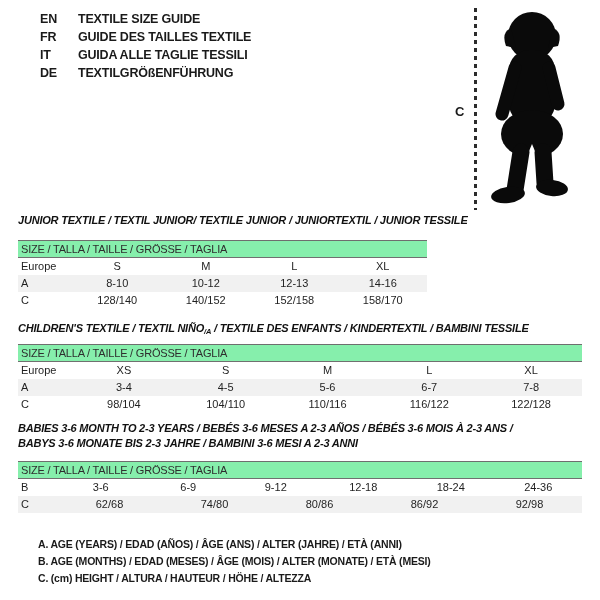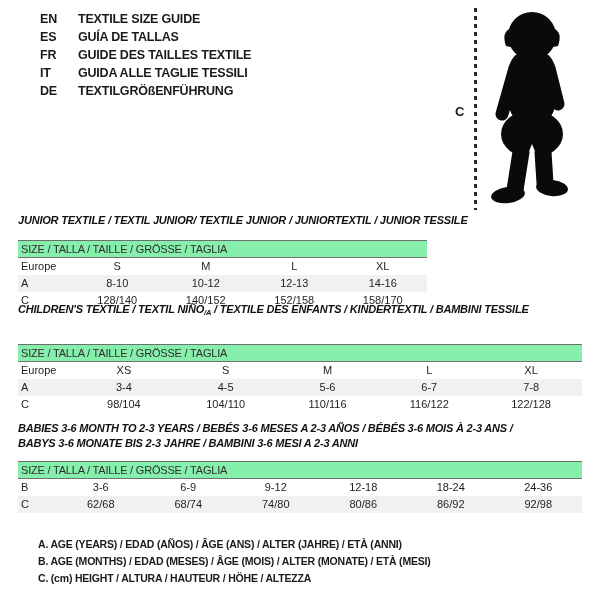--- a/index.html
+++ b/index.html
@@ -41,24 +41,20 @@
 </style>
 </head>
 <body>
 
 <div id="stage">
 
   <div class="lang-block">
     <div class="lang-row">
       <span class="lang-code">EN</span>
       <span>TEXTILE SIZE GUIDE</span>
-    </div>
-    <div class="lang-row">
-      <span class="lang-code">ES</span>
-      <span>GUÍA DE TALLAS</span>
     </div>
     <div class="lang-row">
       <span class="lang-code">FR</span>
       <span>GUIDE DES TAILLES TEXTILE</span>
     </div>
     <div class="lang-row">
       <span class="lang-code">IT</span>
       <span>GUIDA ALLE TAGLIE TESSILI</span>
     </div>
     <div class="lang-row">
@@ -107,21 +103,21 @@
         <div class="trow">
           <div class="tcell tlabel">C</div>
           <div class="tcell">128/140</div>
           <div class="tcell">140/152</div>
           <div class="tcell">152/158</div>
           <div class="tcell">158/170</div>
         </div>
       </div>
   </div>
 
-  <div class="sec-title" style="top:302px"><span>CHILDREN'S TEXTILE / TEXTIL NIÑO</span><span class="subA">/A</span><span> / TEXTILE DES ENFANTS / KINDERTEXTIL / BAMBINI TESSILE</span></div>
+  <div class="sec-title" style="top:321px"><span>CHILDREN'S TEXTILE / TEXTIL NIÑO</span><span class="subA">/A</span><span> / TEXTILE DES ENFANTS / KINDERTEXTIL / BAMBINI TESSILE</span></div>
   <div class="size-table w2" style="top:344px">
     <div class="size-bar w2">SIZE / TALLA / TAILLE / GRÖSSE / TAGLIA</div>
     <div>
         <div class="trow">
           <div class="tcell tlabel">Europe</div>
           <div class="tcell">XS</div>
           <div class="tcell">S</div>
           <div class="tcell">M</div>
           <div class="tcell">L</div>
           <div class="tcell">XL</div>
@@ -157,21 +153,20 @@
           <div class="tcell">3-6</div>
           <div class="tcell">6-9</div>
           <div class="tcell">9-12</div>
           <div class="tcell">12-18</div>
           <div class="tcell">18-24</div>
           <div class="tcell">24-36</div>
         </div>
         <div class="trow alt">
           <div class="tcell tlabel">C</div>
           <div class="tcell">62/68</div>
-          <div class="tcell">68/74</div>
           <div class="tcell">74/80</div>
           <div class="tcell">80/86</div>
           <div class="tcell">86/92</div>
           <div class="tcell">92/98</div>
         </div>
       </div>
   </div>
 
   <div class="legend-block">
     <div class="legend-line">A. AGE (YEARS) / EDAD (AÑOS) / ÂGE (ANS) / ALTER (JAHRE) / ETÀ (ANNI)</div>

